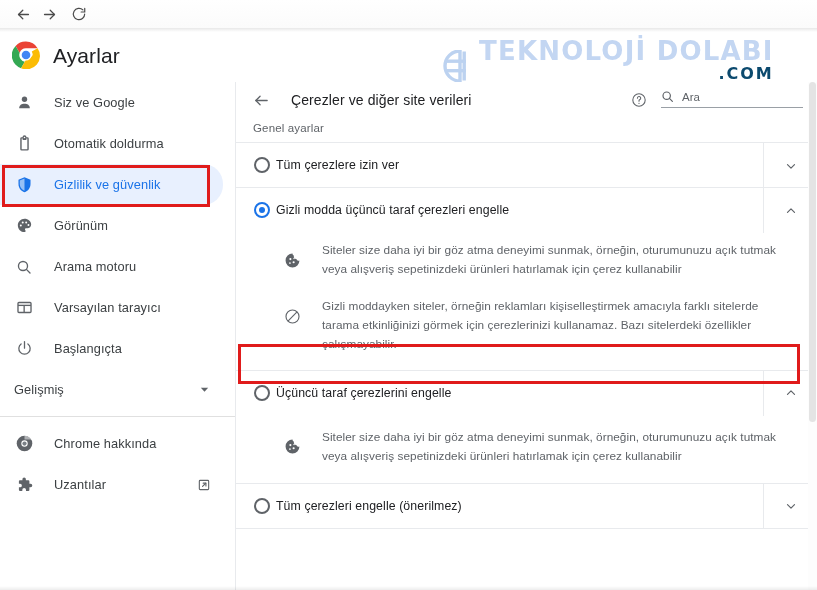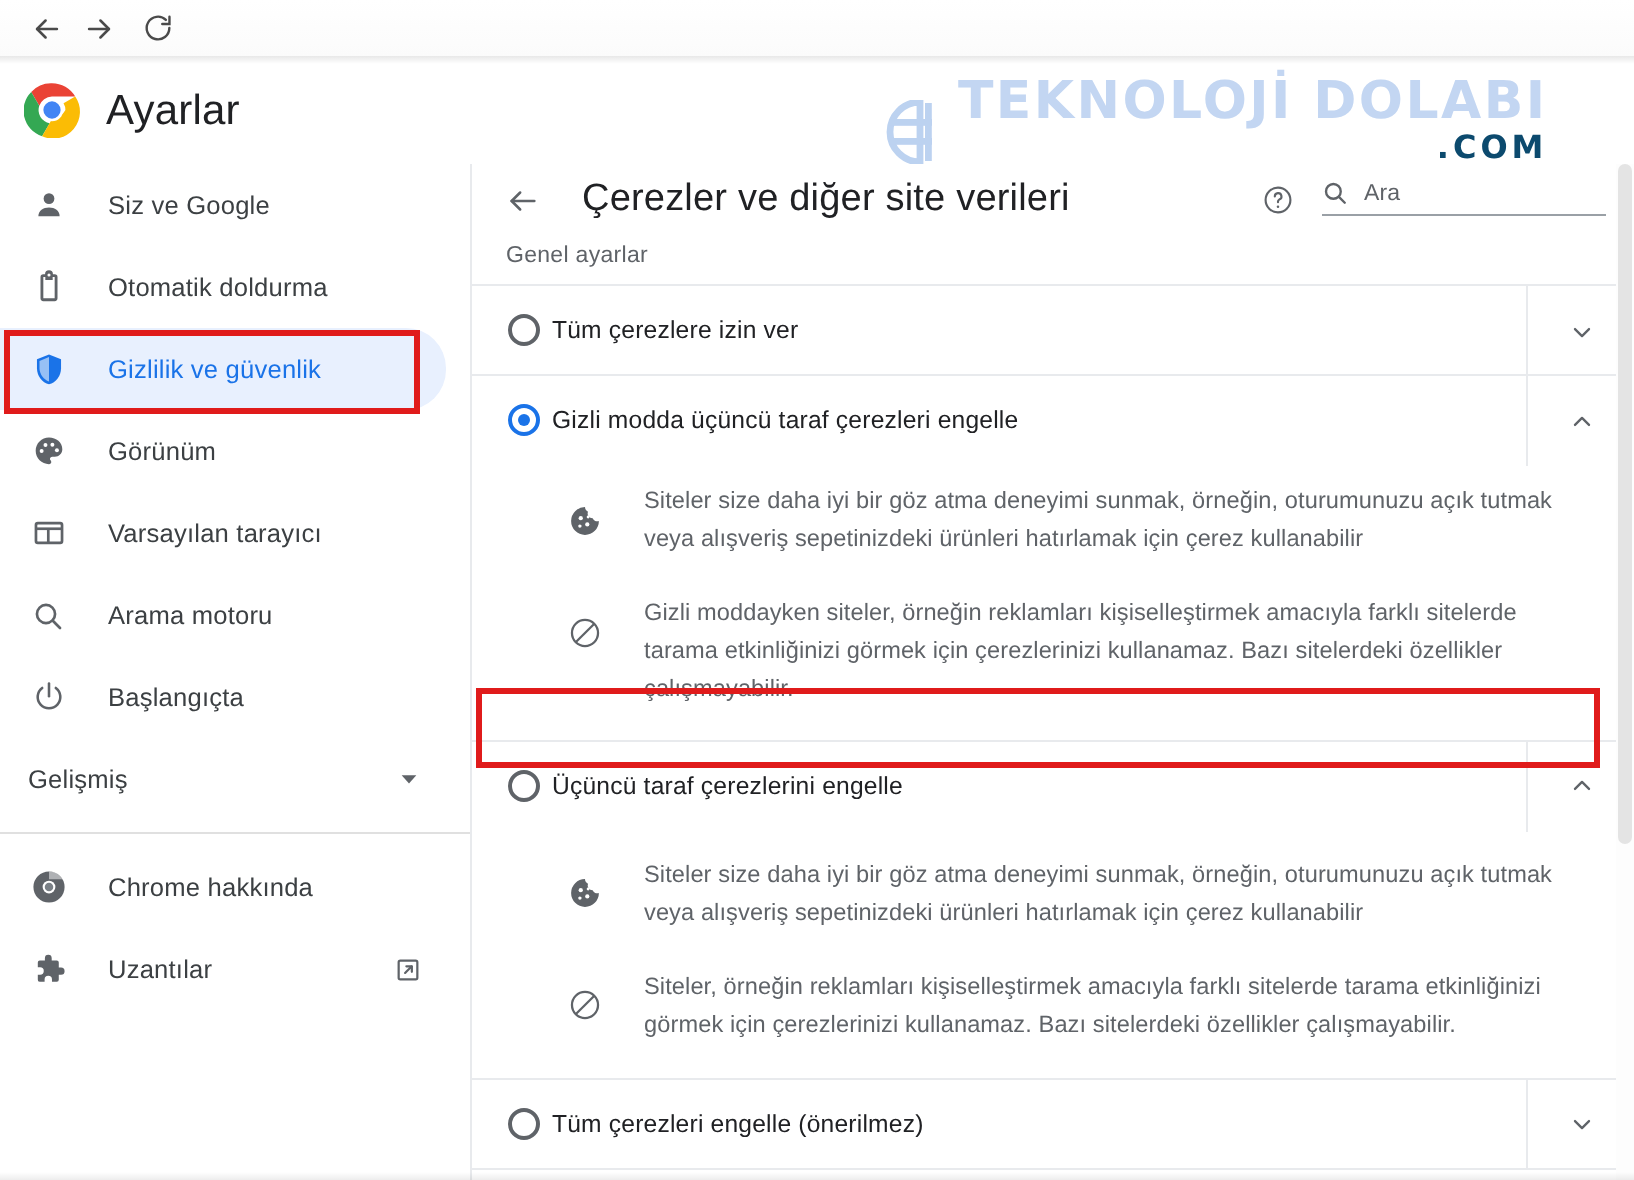--- a/index.html
+++ b/index.html
@@ -250,21 +250,21 @@
   .page-head {
     height: 36px;
     display: flex;
     align-items: center;
     padding-left: 17px;
     position: relative;
   }
   .back-arrow { display: flex; color: #5f6368; flex: 0 0 auto; }
   .page-title {
     margin-left: 21px;
-    font-size: 19px;
+    font-size: 14px;
     color: #202124;
     letter-spacing: 0.1px;
   }
   .head-right {
     position: absolute;
     right: 14px;
     top: 8px;
     display: flex;
     align-items: flex-start;
     gap: 14px;
@@ -505,37 +505,37 @@
             <circle cx="9.5" cy="7.8" r="1.4" fill="#ffffff"></circle>
             <circle cx="14.4" cy="7.6" r="1.4" fill="#ffffff"></circle>
             <circle cx="17.6" cy="11.4" r="1.4" fill="#ffffff"></circle>
           </svg>
       </span>
       <span class="nlabel">Görünüm</span>
     </div>
 
     <div class="nav-item">
       <span class="nicon">
+        <svg width="16" height="16" viewBox="0 0 24 24" fill="none" stroke="currentColor" stroke-width="2">
+            <circle cx="10.5" cy="10.5" r="6.8"></circle>
+            <line x1="15.6" y1="15.6" x2="21" y2="21" stroke-linecap="round"></line>
+          </svg>
+      </span>
+      <span class="nlabel">Arama motoru</span>
+    </div>
+
+    <div class="nav-item">
+      <span class="nicon">
         <svg width="17" height="17" viewBox="0 0 24 24" fill="none" stroke="currentColor" stroke-width="1.9">
             <rect x="2.8" y="5" width="18.4" height="14" rx="1.3"></rect>
             <line x1="2.8" y1="9" x2="21.2" y2="9"></line>
             <line x1="11.5" y1="9" x2="11.5" y2="19"></line>
           </svg>
       </span>
       <span class="nlabel">Varsayılan tarayıcı</span>
-    </div>
-
-    <div class="nav-item">
-      <span class="nicon">
-        <svg width="16" height="16" viewBox="0 0 24 24" fill="none" stroke="currentColor" stroke-width="2">
-            <circle cx="10.5" cy="10.5" r="6.8"></circle>
-            <line x1="15.6" y1="15.6" x2="21" y2="21" stroke-linecap="round"></line>
-          </svg>
-      </span>
-      <span class="nlabel">Arama motoru</span>
     </div>
 
     <div class="nav-item">
       <span class="nicon">
         <svg width="17" height="17" viewBox="0 0 24 24" fill="none" stroke="currentColor" stroke-width="1.8" stroke-linecap="round">
             <path d="M7.2 5.6a8 8 0 1 0 9.6 0"></path>
             <line x1="12" y1="2.4" x2="12" y2="11.5"></line>
           </svg>
       </span>
       <span class="nlabel">Başlangıçta</span>
@@ -673,29 +673,20 @@
             <path d="M12 2.2a9.8 9.8 0 1 0 9.8 9.8 3.4 3.4 0 0 1-4.4-2 3.4 3.4 0 0 1-3.3-4.6A3.5 3.5 0 0 1 12 2.2z"></path>
             <circle cx="9" cy="10" r="1.5" fill="#ffffff"></circle>
             <circle cx="13.6" cy="14.4" r="1.5" fill="#ffffff"></circle>
             <circle cx="8.4" cy="15.6" r="1.2" fill="#ffffff"></circle>
             <circle cx="14.2" cy="9.2" r="1" fill="#ffffff"></circle>
           </svg>
       </span>
       <span class="desc-text">Siteler size daha iyi bir göz atma deneyimi sunmak, örneğin, oturumunuzu açık tutmak veya alışveriş sepetinizdeki ürünleri hatırlamak için çerez kullanabilir</span>
     </div>
 
-    <div class="desc-block">
-      <span class="desc-icon">
-        <svg width="17" height="17" viewBox="0 0 24 24" fill="none" stroke="currentColor" stroke-width="1.6">
-            <circle cx="12" cy="12" r="9.2"></circle>
-            <line x1="5.6" y1="18.4" x2="18.4" y2="5.6"></line>
-          </svg>
-      </span>
-      <span class="desc-text">Siteler, örneğin reklamları kişiselleştirmek amacıyla farklı sitelerde tarama etkinliğinizi görmek için çerezlerinizi kullanamaz. Bazı sitelerdeki özellikler çalışmayabilir.</span>
-    </div>
 
     <div class="opt-row" style="margin-top:8px;">
       <span class="radio"></span>
       <span class="opt-label">Tüm çerezleri engelle (önerilmez)</span>
       <span class="chev-wrap">
         <svg width="14" height="14" viewBox="0 0 24 24" fill="none" stroke="currentColor" stroke-width="2" stroke-linecap="round" stroke-linejoin="round">
             <polyline points="6,9.5 12,15.5 18,9.5"></polyline>
           </svg>
       </span>
     </div>

